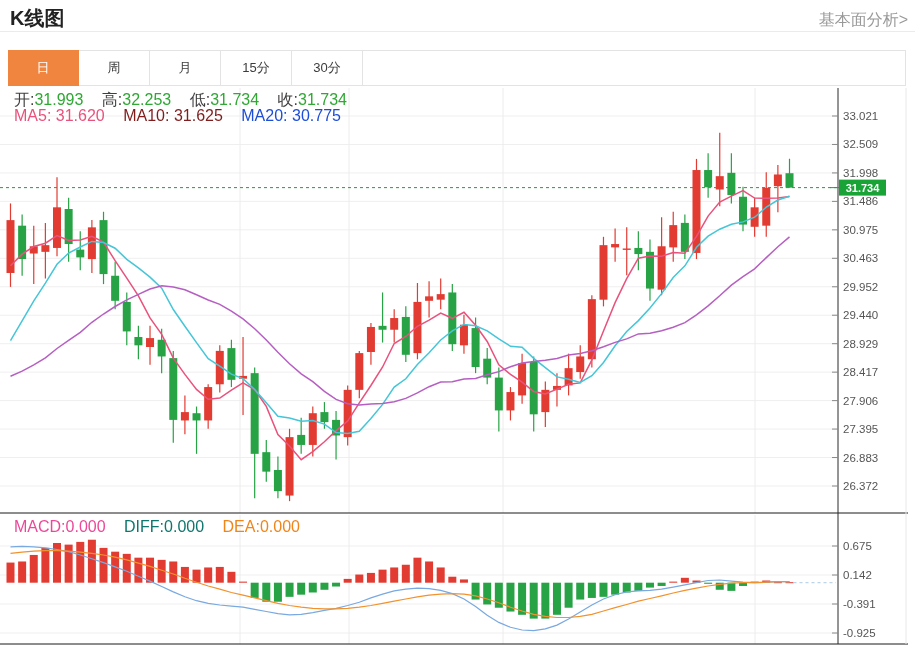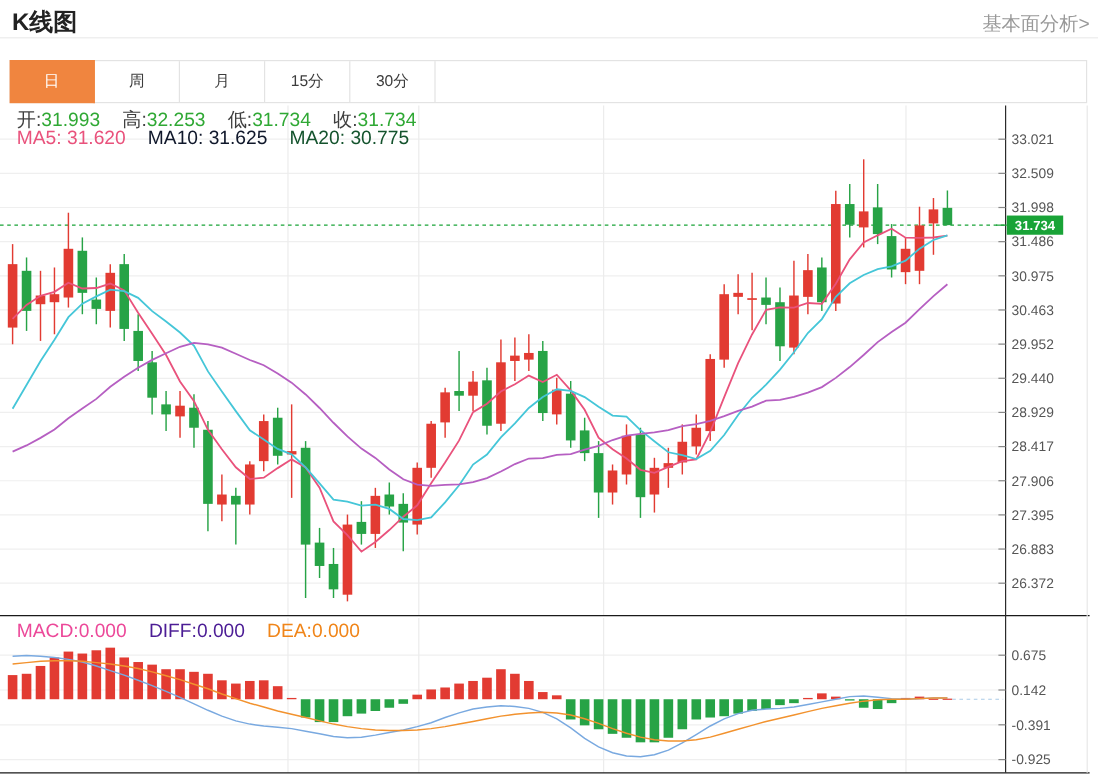--- a/index.html
+++ b/index.html
@@ -339,21 +339,21 @@
 
 <div id="legend-ohlc" class="legend">
   <span class="lg-item"><span class="lbl">开:</span><span class="val-g" style="color: rgb(47, 168, 52);">31.993</span></span>
   <span class="lg-item"><span class="lbl">高:</span><span class="val-g" style="color: rgb(47, 168, 52);">32.253</span></span>
   <span class="lg-item"><span class="lbl">低:</span><span class="val-g" style="color: rgb(47, 168, 52);">31.734</span></span>
   <span class="lg-item"><span class="lbl">收:</span><span class="val-g" style="color: rgb(47, 168, 52);">31.734</span></span>
 </div>
 
 <div id="legend-ma" class="legend">
   <span class="lg-item c-ma5" style="color: rgb(233, 82, 124);"><span>MA5:</span> <span>31.620</span></span>
-  <span class="lg-item c-ma10" style="color: #0f172a;"><span>MA10:</span> <span>31.625</span></span>
-  <span class="lg-item c-ma20" style="color: #14532d;"><span>MA20:</span> <span>30.775</span></span>
+  <span class="lg-item c-ma10" style="color: #7f1d1d;"><span>MA10:</span> <span>31.625</span></span>
+  <span class="lg-item c-ma20" style="color: #1d4ed8;"><span>MA20:</span> <span>30.775</span></span>
 </div>
 
 <div id="legend-macd" class="legend">
   <span class="lg-item c-macd" style="color: #ec4899;"><span>MACD:</span><span>0.000</span></span>
-  <span class="lg-item c-diff" style="color: #4c1d95;"><span>DIFF:</span><span>0.000</span></span>
+  <span class="lg-item c-diff" style="color: #0f766e;"><span>DIFF:</span><span>0.000</span></span>
   <span class="lg-item c-dea" style="color: rgb(240, 133, 25);"><span>DEA:</span><span>0.000</span></span>
 </div>
 
 </body></html>

